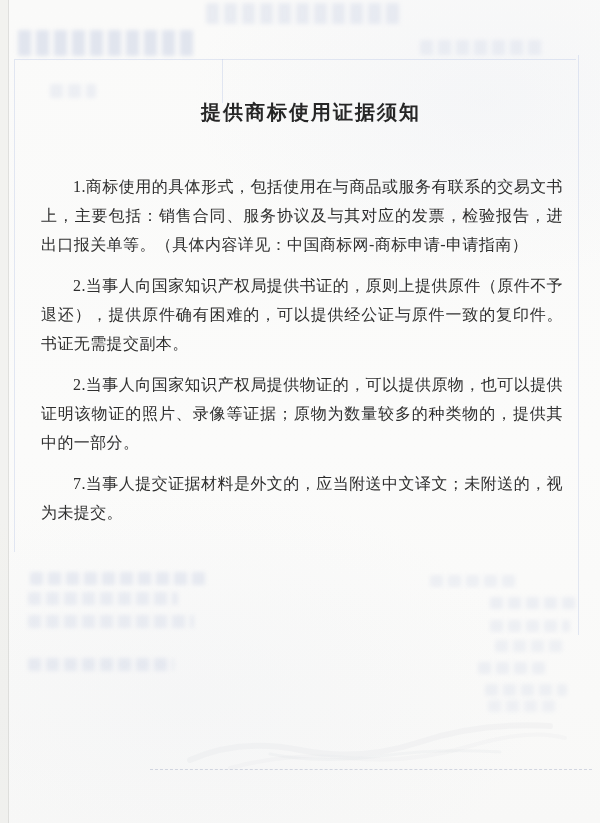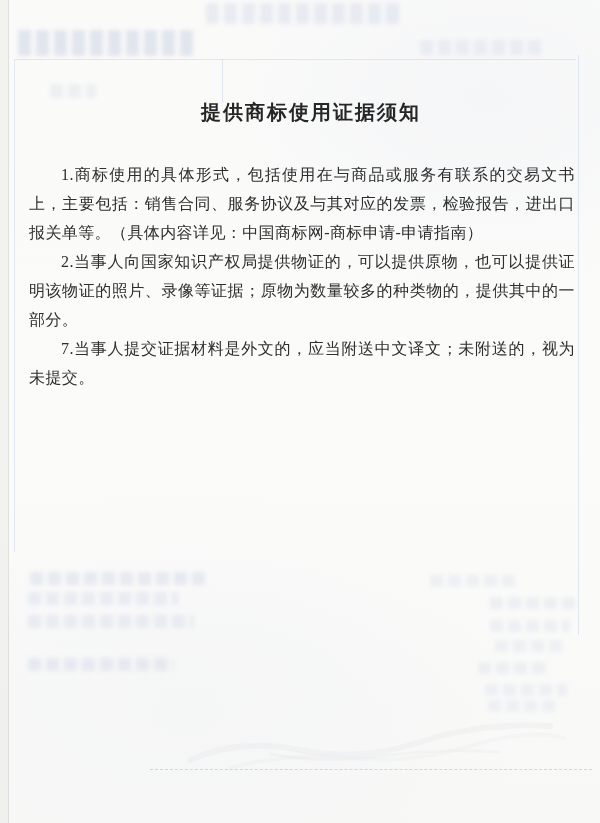--- a/index.html
+++ b/index.html
@@ -24,21 +24,21 @@
   .title{
     position:absolute;left:0;top:99px;width:100%;
     text-align:center;font-size:20px;font-weight:bold;
     letter-spacing:2px;color:#262626;margin:0;
   }
   .body-text{
     position:absolute;left:29px;top:160px;width:546px;
     font-size:16px;line-height:29px;text-align:justify;
     letter-spacing:.4px;color:#2e2e2e;
   }
-  .body-text p{margin:0;text-indent:2em;}
+  .body-text p{margin:12px;text-indent:2em;}
 
   
   .bleed{
     position:absolute;border-radius:2px;filter:blur(2px);
     background:repeating-linear-gradient(90deg,
       rgba(168,180,214,.55) 0 13px, rgba(225,230,242,.08) 13px 18px);
     pointer-events:none;
   }
   .bl-a{left:18px;top:30px;width:176px;height:26px;opacity:.55;}
   .bl-b{left:206px;top:3px;width:196px;height:21px;opacity:.38;}
@@ -96,20 +96,21 @@
 
   <div class="bleed-line ln-h1"></div>
   <div class="bleed-line ln-v1"></div>
   <div class="bleed-line ln-v2"></div>
   <div class="bleed-line ln-v3"></div>
 
   <h1 class="title">提供商标使用证据须知</h1>
 
   <div class="body-text">
     <p>1.商标使用的具体形式，包括使用在与商品或服务有联系的交易文书上，主要包括：销售合同、服务协议及与其对应的发票，检验报告，进出口报关单等。（具体内容详见：中国商标网-商标申请-申请指南）</p>
+    <p>2.当事人向国家知识产权局提供书证的，原则上提供原件（原件不予退还），提供原件确有困难的，可以提供经公证与原件一致的复印件。书证无需提交副本。</p>
     <p>2.当事人向国家知识产权局提供物证的，可以提供原物，也可以提供证明该物证的照片、录像等证据；原物为数量较多的种类物的，提供其中的一部分。</p>
     <p>7.当事人提交证据材料是外文的，应当附送中文译文；未附送的，视为未提交。</p>
   </div>
 
   <svg class="crease" width="400" height="70" viewBox="0 0 400 70">
     <path d="M20,52 Q70,30 130,42 T250,34 T380,18" fill="none" stroke="#b6bac6" stroke-width="6" stroke-linecap="round" opacity="0.18"></path>
     <path d="M60,60 Q120,44 180,50 T300,38 T395,30" fill="none" stroke="#c2c5cf" stroke-width="4" stroke-linecap="round" opacity="0.16"></path>
     <path d="M100,46 Q150,56 210,48 T330,44" fill="none" stroke="#adb2c2" stroke-width="3" stroke-linecap="round" opacity="0.14"></path>
   </svg>
   <div class="dashed-line"></div>

